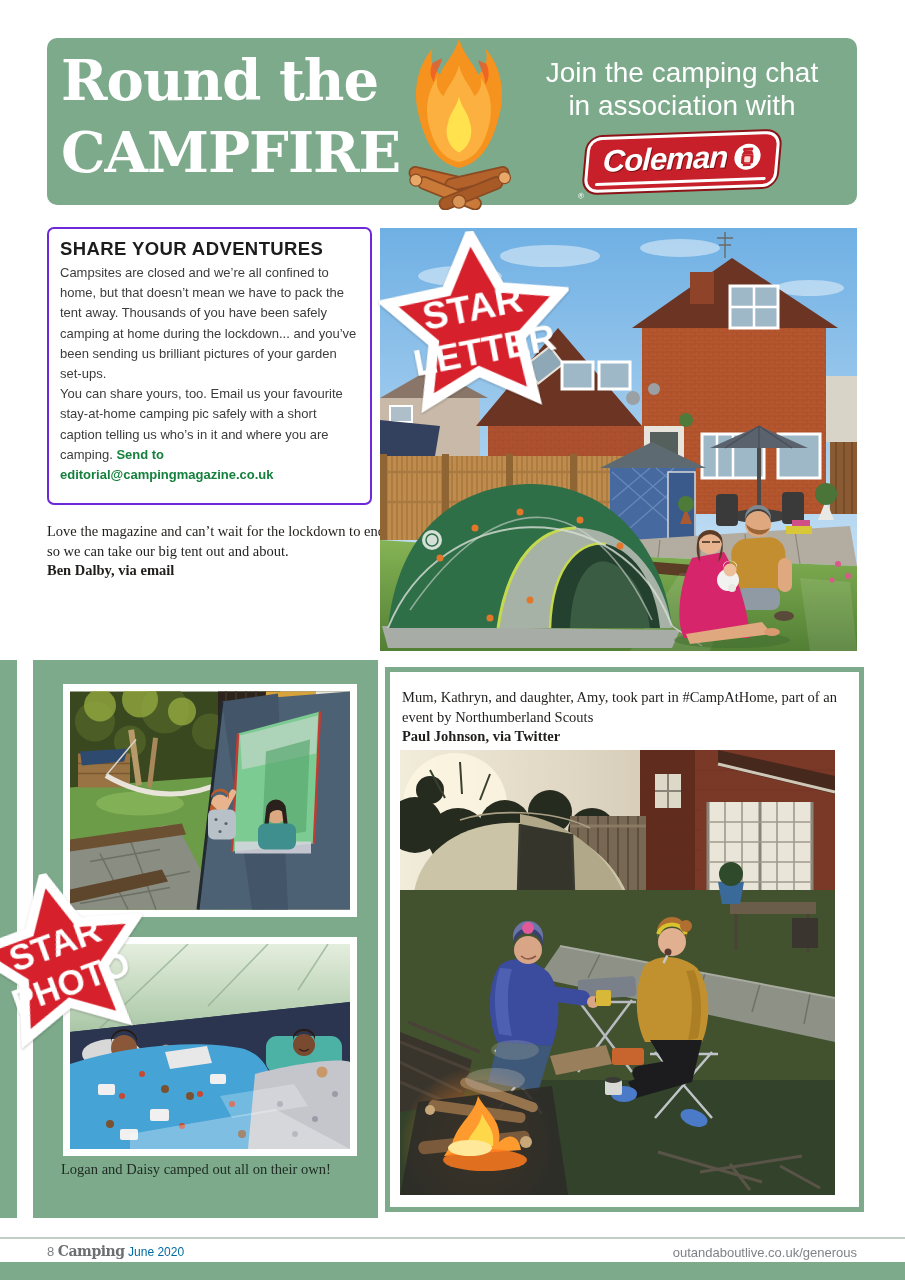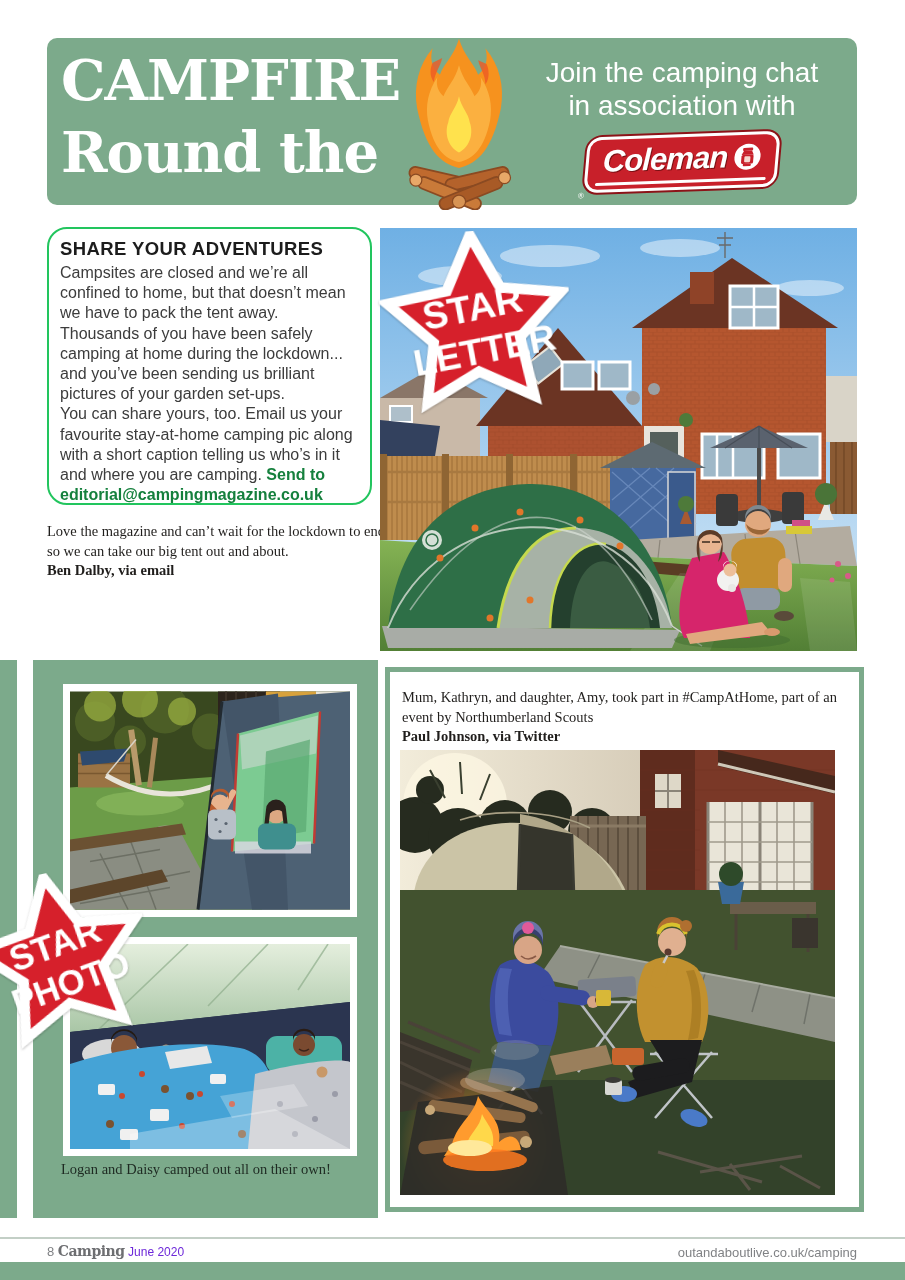--- a/index.html
+++ b/index.html
@@ -18,24 +18,24 @@
      background:#c8202a;border:3px solid #fff;border-radius:14px;
      box-shadow:0 0 0 2px #8c1318;transform:skewX(-7deg) rotate(-2deg);}
   .coleman-word{display:inline-block;font-style:italic;font-weight:bold;font-size:31px;
      color:#fff;letter-spacing:-1px;transform:skewX(3deg);vertical-align:middle;
      text-shadow:1px 1px 0 #7a1014;}
   .coleman-stripe{position:absolute;left:8px;right:8px;bottom:4px;height:3px;background:#fff;border-radius:2px;}
   .coleman-reg{position:absolute;left:-8px;bottom:-10px;color:#fff;font-size:8px;}
   .lantern{vertical-align:middle;margin-left:6px;}
   
   .share-box{position:absolute;left:47px;top:227px;width:325px;height:278px;
-     background:#fff;border:2px solid #22c55e;border-radius:20px;box-sizing:border-box;
+     background:#fff;border:2px solid #6d28d9;border-radius:7px;box-sizing:border-box;
      padding:9px 11px;}
   .share-title{font-size:18.5px;font-weight:800;color:#1c1c1c;letter-spacing:.4px;margin-bottom:3px;}
-  .share-body{font-size:16px;line-height:20.2px;color:#3c3c3c;}
+  .share-body{font-size:13px;line-height:20.2px;color:#3c3c3c;}
   .share-bold{font-weight:bold;color:#15803d;}
   
   .serif{font-family:"Liberation Serif",serif;font-size:14.5px;line-height:19.5px;color:#201e1c;}
   .letter{position:absolute;left:47px;top:522px;width:340px;}
   .letter p{margin:0;}
   .letter .indent{text-indent:1.4em;}
   .sig{font-weight:bold;}
   
   .main-photo{position:absolute;left:380px;top:228px;width:477px;height:423px;overflow:hidden;}
   .star-badge{position:absolute;filter:drop-shadow(0 1px 1px rgba(0,0,0,.25));}
@@ -52,34 +52,34 @@
   
   .right-box{position:absolute;left:385px;top:667px;width:479px;height:545px;
      background:#fff;border:5px solid #7caa8b;box-sizing:border-box;}
   .right-caption{margin:16px 14px 0 12px;}
   .right-photo{position:absolute;left:10px;top:78px;width:435px;height:445px;overflow:hidden;}
   
   .foot-rule{position:absolute;left:0;top:1237px;width:905px;height:2px;background:#c3cfc6;}
   .footer{position:absolute;left:47px;top:1243px;width:810px;height:18px;color:#808285;}
   .foot-left{position:absolute;left:0;top:0;font-size:13px;}
   .foot-mag{font-family:"DejaVu Serif",serif;font-weight:800;font-size:14px;color:#6d6e71;letter-spacing:-.5px;}
-  .foot-issue{font-size:12px;color:#6d28d9;}
+  .foot-issue{font-size:12px;color:#0369a1;}
   .foot-right{position:absolute;right:0;top:2px;font-size:13px;}
   .green-bar{position:absolute;left:0;top:1262px;width:905px;height:18px;background:#7caa8b;}
   svg{display:block;}
 </style>
 </head>
 <body>
 
 <div class="page">
 
   <header class="masthead">
     <div class="masthead-title">
+      <div>Round the</div>
       <div>CAMPFIRE</div>
-      <div>Round the</div>
     </div>
 
     <svg class="campfire" width="120" height="176" viewBox="0 0 100 147">
       <g>
         <path d="M50,4 C54,18 62,24 66,34 C74,28 74,18 72,12 C84,26 88,44 85,62 C78,96 66,108 50,112 C34,108 22,96 15,62 C12,44 16,26 28,12 C26,18 26,28 34,34 C38,24 46,18 50,4 Z" fill="#f6921e"></path>
         <path d="M50,26 C53,38 60,44 63,52 C69,47 69,40 68,36 C76,48 78,60 76,72 C71,96 62,104 50,107 C38,104 29,96 24,72 C22,60 24,48 32,36 C31,40 31,47 37,52 C40,44 47,38 50,26 Z" fill="#fbb040"></path>
         <path d="M50,52 C52,62 58,66 59,74 C62,82 60,94 50,99 C40,94 38,82 41,74 C42,66 48,62 50,52 Z" fill="#ffe24d"></path>
         <path d="M36,20 C34,28 30,32 29,40 C25,35 26,28 28,24 Z" fill="#ee5a24" opacity=".8"></path>
         <path d="M66,22 C68,30 72,34 72,42 C76,37 75,29 73,25 Z" fill="#ee5a24" opacity=".8"></path>
       </g>
@@ -109,21 +109,21 @@
         <div class="coleman-stripe"></div>
         <span class="coleman-reg">®</span>
       </div>
     </div>
   </header>
 
   <section class="share-box">
     <div class="share-title">SHARE YOUR ADVENTURES</div>
     <div class="share-body">
       <span>Campsites are closed and we’re all confined to home, but that doesn’t mean we have to pack the tent away. Thousands of you have been safely camping at home during the lockdown... and you’ve been sending us brilliant pictures of your garden set-ups.</span><br>
-      <span>You can share yours, too. Email us your favourite stay-at-home camping pic along with a short caption telling us who’s in it and where you are camping. </span><span class="share-bold">Send to editorial@campingmagazine.co.uk</span>
+      <span>You can share yours, too. Email us your favourite stay-at-home camping pic safely with a short caption telling us who’s in it and where you are camping. </span><span class="share-bold">Send to editorial@campingmagazine.co.uk</span>
     </div>
   </section>
 
   <div class="letter serif">
     <p>Love the magazine and can’t wait for the lockdown to end so we can take our big tent out and about.</p>
     <p class="sig">Ben Dalby, via email</p>
   </div>
 
   <div class="main-photo">
     <svg width="477" height="423" viewBox="0 0 477 423">
@@ -555,17 +555,17 @@
     </div>
   </section>
 
   <div class="foot-rule"></div>
   <footer class="footer">
     <div class="foot-left">
       <span>8</span>
       <span class="foot-mag">Camping</span>
       <span class="foot-issue">June 2020</span>
     </div>
-    <div class="foot-right">outandaboutlive.co.uk/camping</div>
+    <div class="foot-right">outandaboutlive.co.uk/generous</div>
   </footer>
   <div class="green-bar"></div>
 
 </div>
 
 </body></html>

